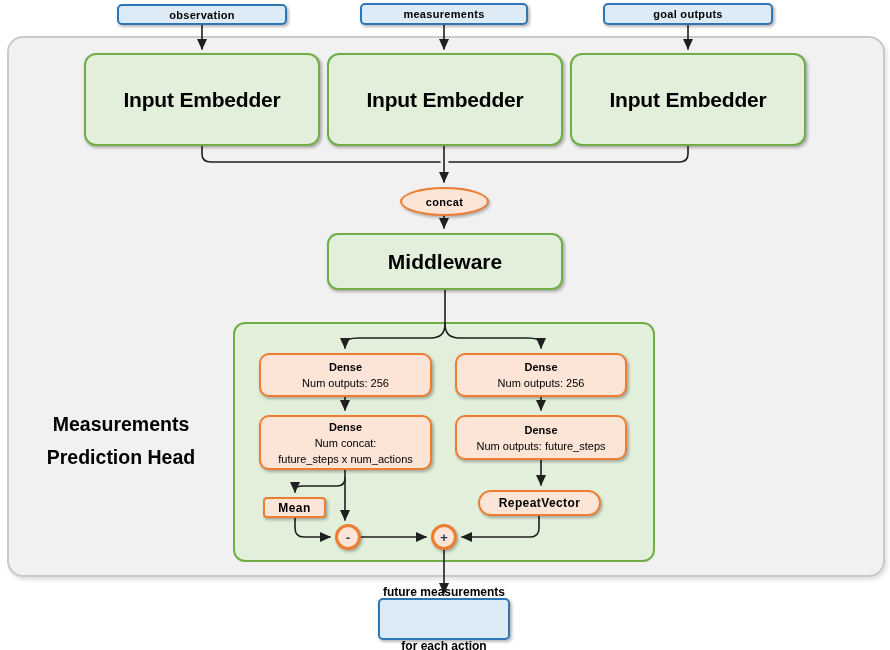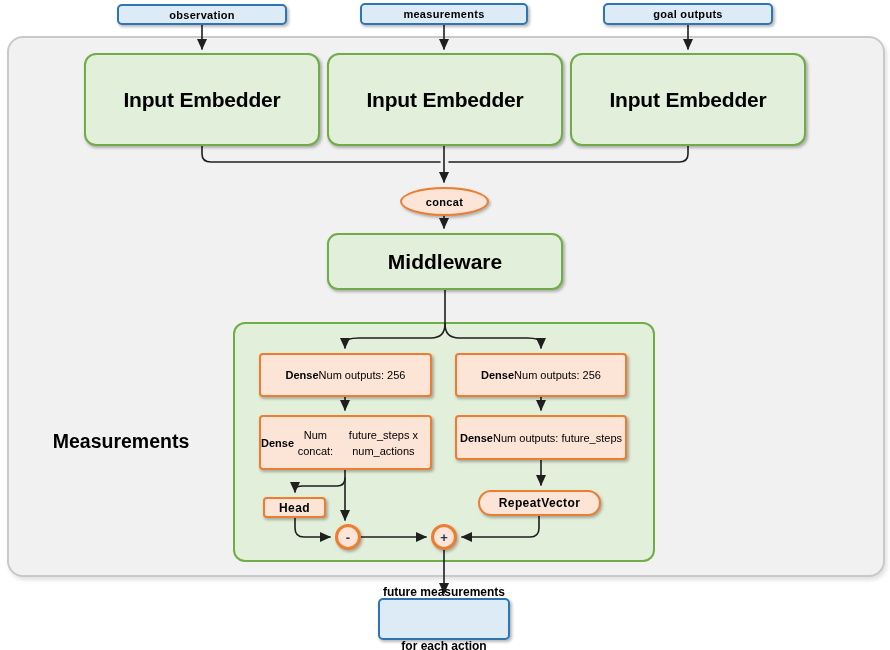--- a/index.html
+++ b/index.html
@@ -41,22 +41,22 @@
   .middleware{
     background:var(--green-fill);border:2.5px solid var(--green-border);border-radius:11px;
     font-size:21px;font-weight:bold;z-index:10;
   }
   .concat-ellipse{
     left:400px;top:187px;width:89px;height:29px;border-radius:50%;
     background:var(--orange-fill);border:2.5px solid var(--orange-border);
     font-size:11px;font-weight:bold;z-index:10;letter-spacing:0.3px;
   }
   .dense{
-    background:var(--orange-fill);border:2px solid var(--orange-border);border-radius:4px;
-    z-index:10;flex-direction:row;line-height:16px;
+    background:var(--orange-fill);border:2px solid var(--orange-border);border-radius:10px;
+    z-index:10;flex-direction:column;line-height:16px;
   }
   .dense .t{font-size:11px;font-weight:bold;}
   .dense .s{font-size:11px;font-weight:normal;}
   .mini-box{
     background:var(--orange-fill);border:2.5px solid var(--orange-border);border-radius:4px;
     font-size:12px;font-weight:bold;z-index:10;letter-spacing:0.4px;
   }
   .op-circle{
     width:26px;height:26px;border-radius:50%;
     background:var(--orange-fill);border:3px solid var(--orange-border);
@@ -138,20 +138,21 @@
   <div class="abs concat-ellipse shadow">
     <span>concat</span>
   </div>
 
   <div class="abs middleware shadow" style="left:327px;top:233px;width:236px;height:57px;">
     <span>Middleware</span>
   </div>
 
   <div class="abs head-title">
     <span>Measurements</span>
+    <span>Prediction Head</span>
   </div>
 
   <div class="abs dense shadow" style="left:259px;top:353px;width:173px;height:44px;">
     <span class="t">Dense</span>
     <span class="s">Num outputs: 256</span>
   </div>
   <div class="abs dense shadow" style="left:455px;top:353px;width:172px;height:44px;">
     <span class="t">Dense</span>
     <span class="s">Num outputs: 256</span>
   </div>
@@ -159,21 +160,21 @@
     <span class="t">Dense</span>
     <span class="s">Num concat:</span>
     <span class="s">future_steps x num_actions</span>
   </div>
   <div class="abs dense shadow" style="left:455px;top:415px;width:172px;height:45px;">
     <span class="t">Dense</span>
     <span class="s">Num outputs: future_steps</span>
   </div>
 
   <div class="abs mini-box shadow" style="left:263px;top:497px;width:63px;height:21px;">
-    <span>Head</span>
+    <span>Mean</span>
   </div>
   <div class="abs mini-box shadow" style="left:478px;top:490px;width:123px;height:26px;border-radius:13px;">
     <span>RepeatVector</span>
   </div>
 
   <div class="abs op-circle shadow" style="left:335px;top:524px;">
     <span>-</span>
   </div>
   <div class="abs op-circle shadow" style="left:431px;top:524px;">
     <span>+</span>

